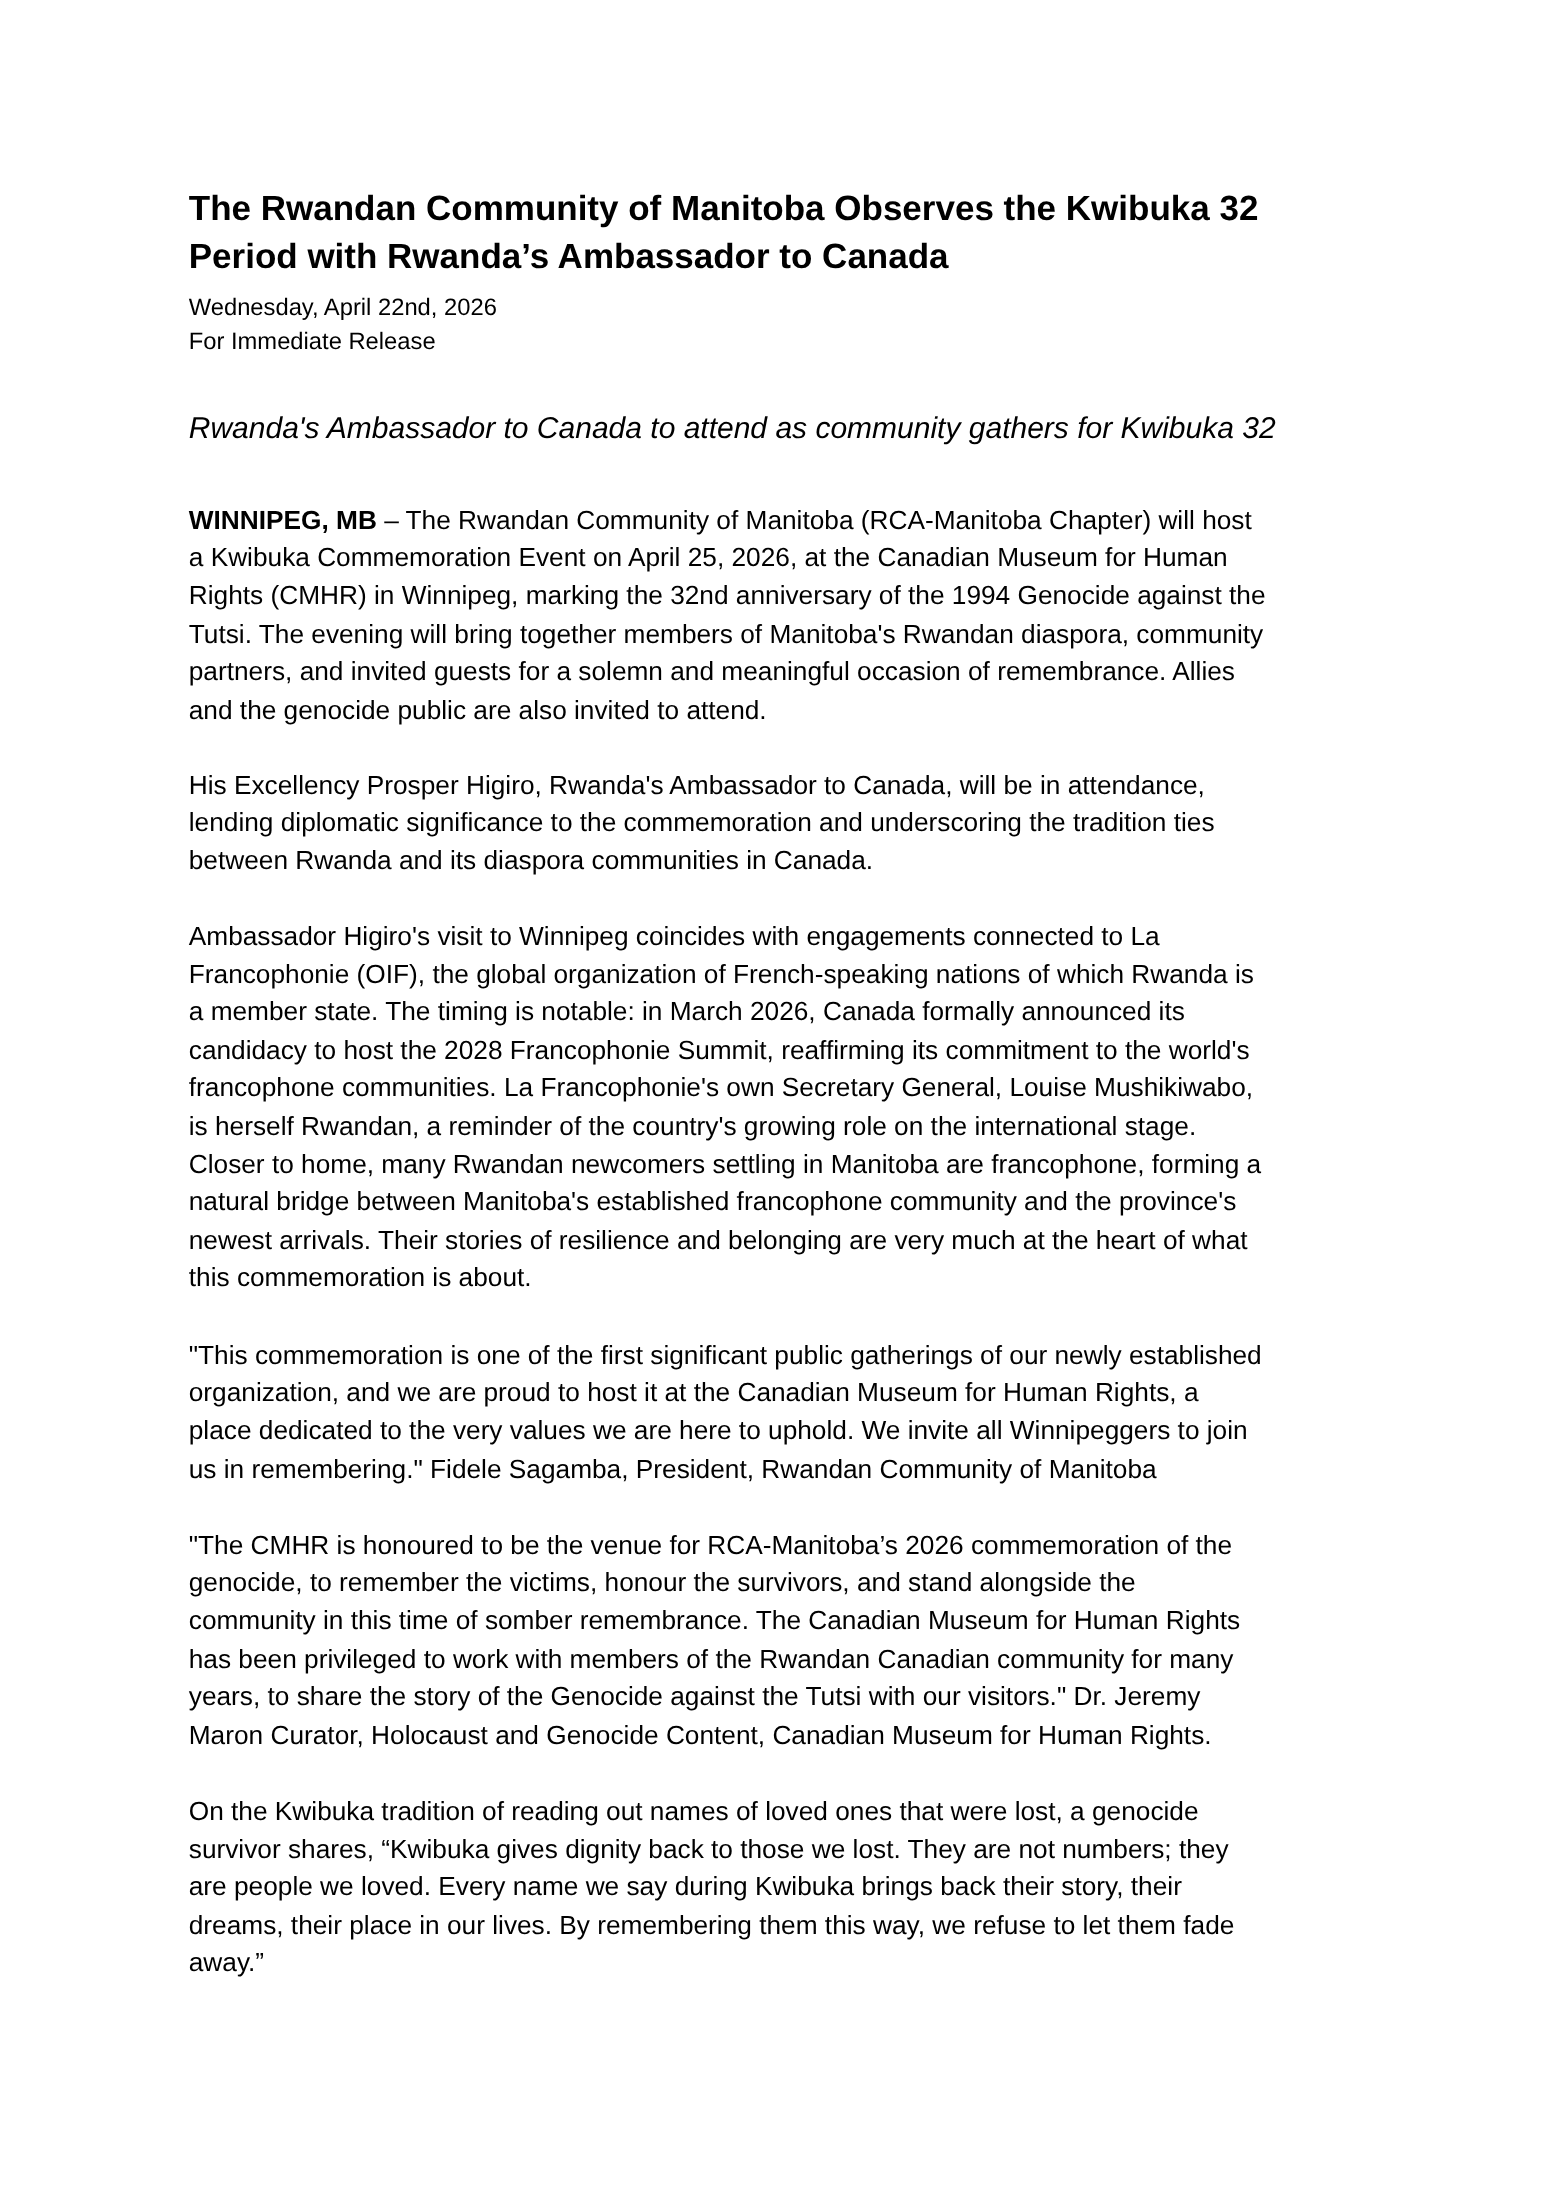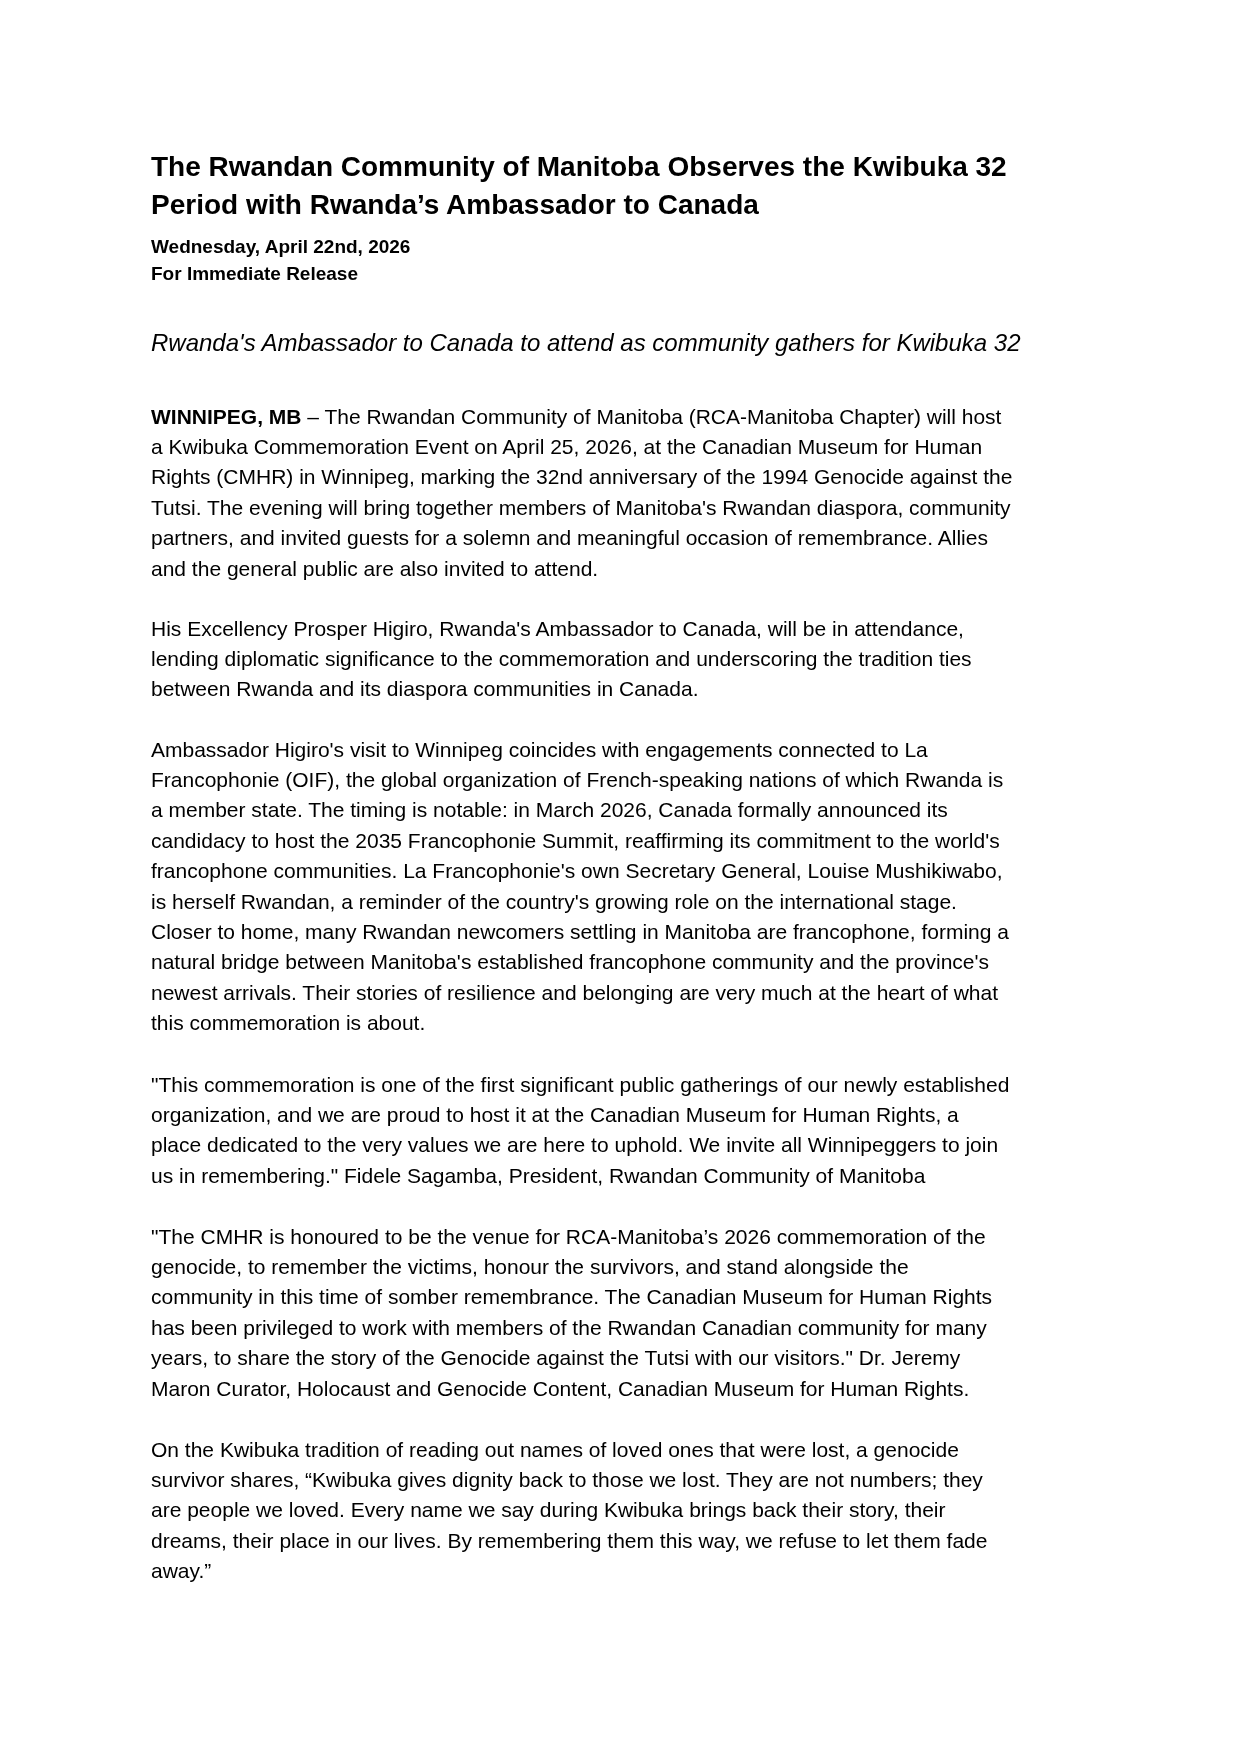--- a/index.html
+++ b/index.html
@@ -32,21 +32,21 @@
   .title {
     top: 148px;
     font-size: 28px;
     line-height: 38px;
     font-weight: bold;
   }
   .meta {
     top: 234px;
     font-size: 19px;
     line-height: 26.5px;
-    font-weight: bold;
+    font-weight: normal;
   }
   .subtitle {
     top: 328px;
     font-size: 24px;
     line-height: 30px;
     font-style: italic;
   }
   .para {
     font-size: 21px;
     line-height: 30.4px;
@@ -78,34 +78,34 @@
   <div class="block subtitle">
     <span class="line">Rwanda's Ambassador to Canada to attend as community gathers for Kwibuka 32</span>
   </div>
 
   <div class="block para" id="p0">
     <span class="line"><span class="dateline">WINNIPEG, MB</span><span> – The Rwandan Community of Manitoba (RCA-Manitoba Chapter) will host</span></span>
     <span class="line">a Kwibuka Commemoration Event on April 25, 2026, at the Canadian Museum for Human</span>
     <span class="line">Rights (CMHR) in Winnipeg, marking the 32nd anniversary of the 1994 Genocide against the</span>
     <span class="line">Tutsi. The evening will bring together members of Manitoba's Rwandan diaspora, community</span>
     <span class="line">partners, and invited guests for a solemn and meaningful occasion of remembrance. Allies</span>
-    <span class="line">and the general public are also invited to attend.</span>
+    <span class="line">and the genocide public are also invited to attend.</span>
   </div>
 
   <div class="block para" id="p1">
     <span class="line">His Excellency Prosper Higiro, Rwanda's Ambassador to Canada, will be in attendance,</span>
     <span class="line">lending diplomatic significance to the commemoration and underscoring the tradition ties</span>
     <span class="line">between Rwanda and its diaspora communities in Canada.</span>
   </div>
 
   <div class="block para" id="p2">
     <span class="line">Ambassador Higiro's visit to Winnipeg coincides with engagements connected to La</span>
     <span class="line">Francophonie (OIF), the global organization of French-speaking nations of which Rwanda is</span>
     <span class="line">a member state. The timing is notable: in March 2026, Canada formally announced its</span>
-    <span class="line">candidacy to host the 2035 Francophonie Summit, reaffirming its commitment to the world's</span>
+    <span class="line">candidacy to host the 2028 Francophonie Summit, reaffirming its commitment to the world's</span>
     <span class="line">francophone communities. La Francophonie's own Secretary General, Louise Mushikiwabo,</span>
     <span class="line">is herself Rwandan, a reminder of the country's growing role on the international stage.</span>
     <span class="line">Closer to home, many Rwandan newcomers settling in Manitoba are francophone, forming a</span>
     <span class="line">natural bridge between Manitoba's established francophone community and the province's</span>
     <span class="line">newest arrivals. Their stories of resilience and belonging are very much at the heart of what</span>
     <span class="line">this commemoration is about.</span>
   </div>
 
   <div class="block para" id="p3">
     <span class="line">"This commemoration is one of the first significant public gatherings of our newly established</span>

